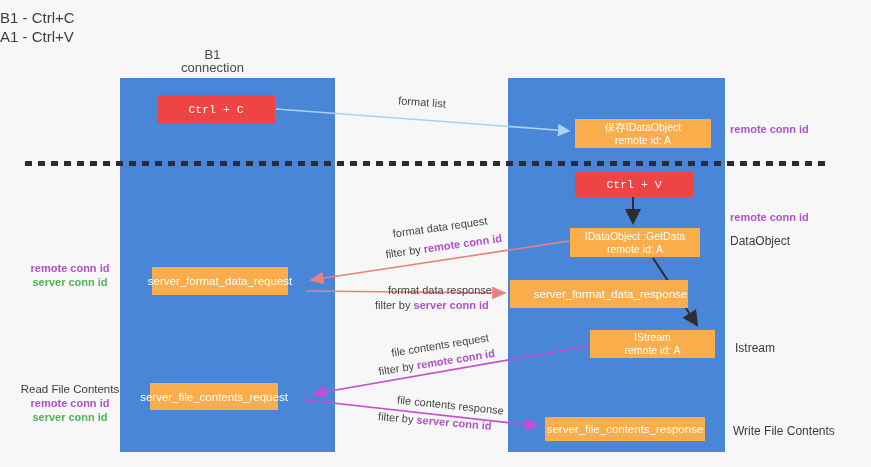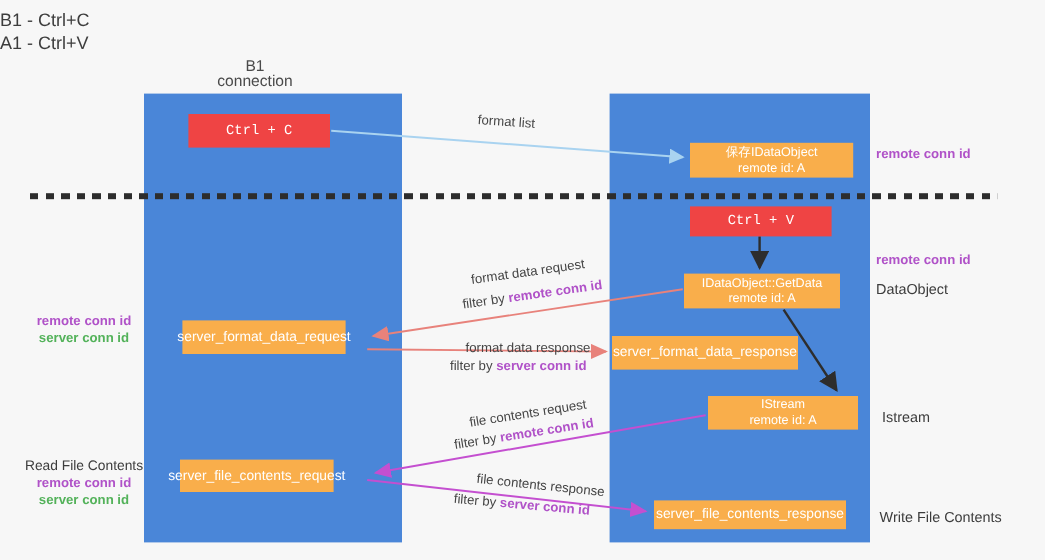--- a/index.html
+++ b/index.html
@@ -93,21 +93,21 @@
 
   <div class="box orange" style="left:570px;top:228px;width:130px;height:29px;">
     <span class="l1">IDataObject::GetData</span>
     <span class="l2">remote id: A</span>
   </div>
 
   <div class="box orange single" style="left:152px;top:267px;width:136px;height:28px;">
     <span>server_format_data_request</span>
   </div>
 
-  <div class="box orange single" style="left:510px;top:280px;width:155px;height:28px;">
+  <div class="box orange single" style="left:510px;top:280px;width:155px;height:28px;padding-left:23px;">
     <span>server_format_data_response</span>
   </div>
 
   <div class="box orange" style="left:590px;top:330px;width:125px;height:28px;">
     <span class="l1">IStream</span>
     <span class="l2">remote id: A</span>
   </div>
 
   <div class="box orange single" style="left:150px;top:383px;width:128px;height:27px;">
     <span>server_file_contents_request</span>

